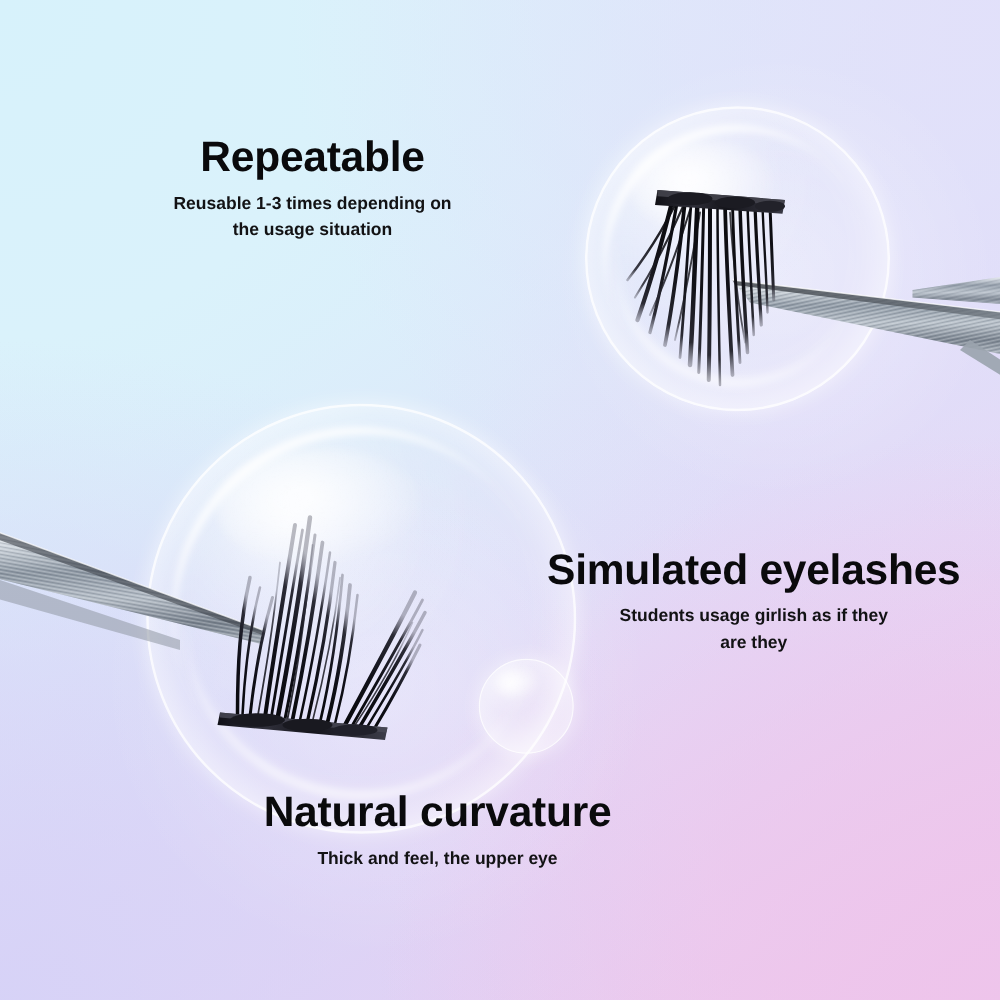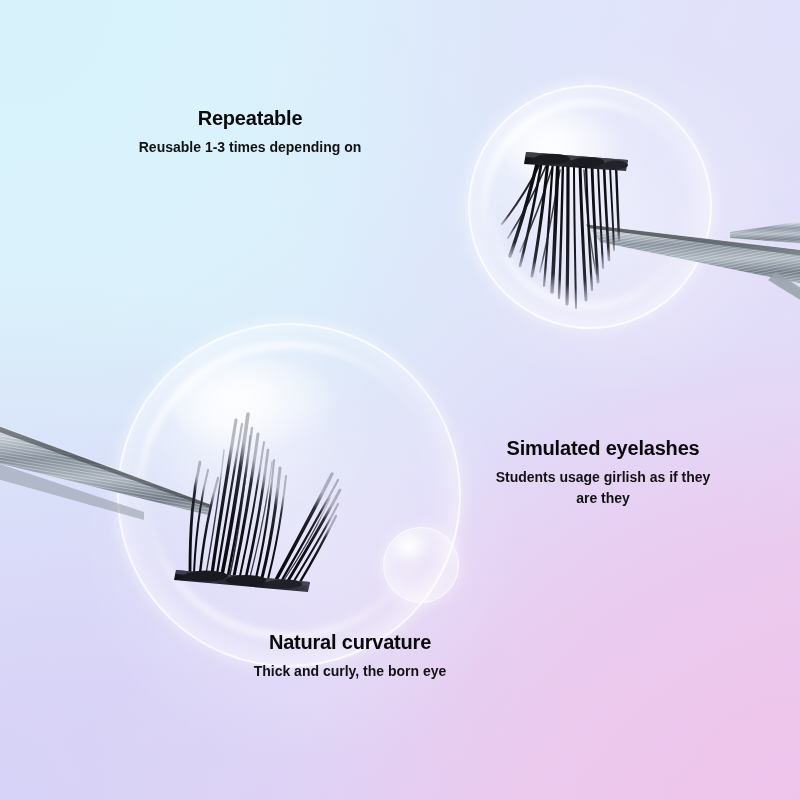--- a/index.html
+++ b/index.html
@@ -55,21 +55,21 @@
   
   .lashwrap{position:absolute;}
   .lash-svg{display:block;overflow:visible;}
 
   
   .tweezer{position:absolute;}
 
   
   .block{position:absolute;text-align:center;color:#0b0b0d;}
   .block h2{
-    margin:0;font-weight:bold;font-size:20px;letter-spacing:-0.2px;
+    margin:0;font-weight:bold;font-size:34px;letter-spacing:-0.2px;
     line-height:1.08;color:#0a0a0c;
   }
   .block p{
     margin:7px 0 0 0;font-size:14px;line-height:1.52;color:#121214;
     font-weight:bold;
   }
   #b1{left:40px;top:108px;width:420px;}
   #b2{left:428px;top:438px;width:350px;}
   #b3{left:150px;top:632px;width:400px;}
 </style>
@@ -258,31 +258,32 @@
       <ellipse cx="46" cy="186" rx="22" ry="5.4" fill="#191920"></ellipse>
       <ellipse cx="86" cy="190" rx="20" ry="5.0" fill="#191920"></ellipse>
       <ellipse cx="124" cy="194" rx="18" ry="4.6" fill="#20202a"></ellipse>
     </svg>
   </div>
 
   <div class="block" id="b1">
     <h2>Repeatable</h2>
     <p>
       <span>Reusable 1-3 times depending on</span><br>
+      <span>the usage situation</span>
     </p>
   </div>
 
   <div class="block" id="b2">
     <h2>Simulated eyelashes</h2>
     <p>
       <span>Students usage girlish as if they</span><br>
       <span>are they</span>
     </p>
   </div>
 
   <div class="block" id="b3">
     <h2>Natural curvature</h2>
     <p>
-      <span>Thick and curly, the born eye</span><br>
+      <span>Thick and feel, the upper eye</span><br>
     </p>
   </div>
 
 </div>
 
 </body></html>

